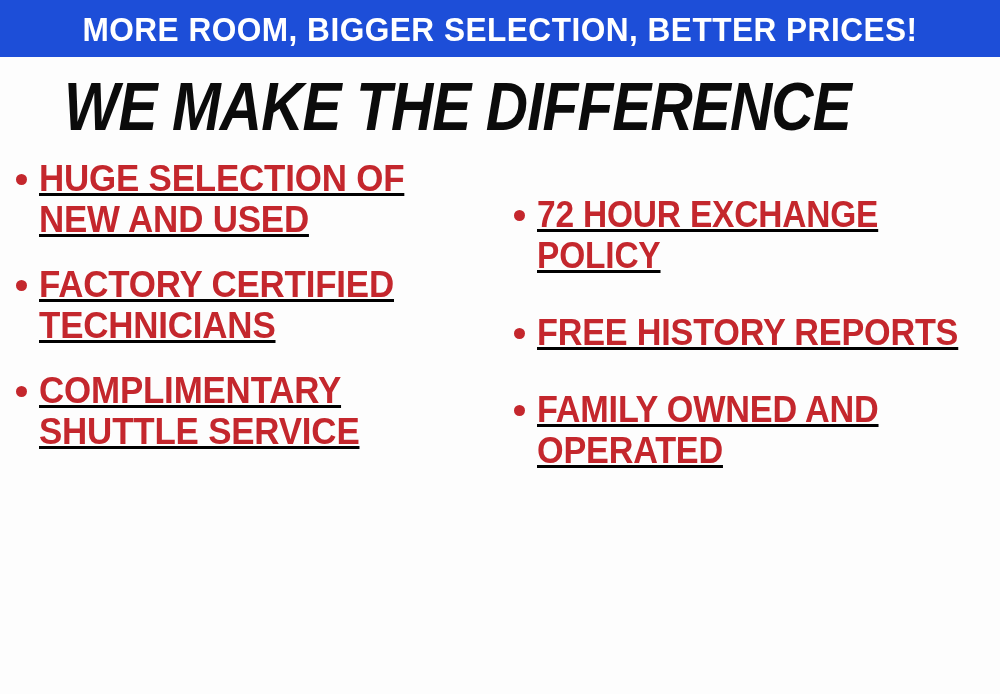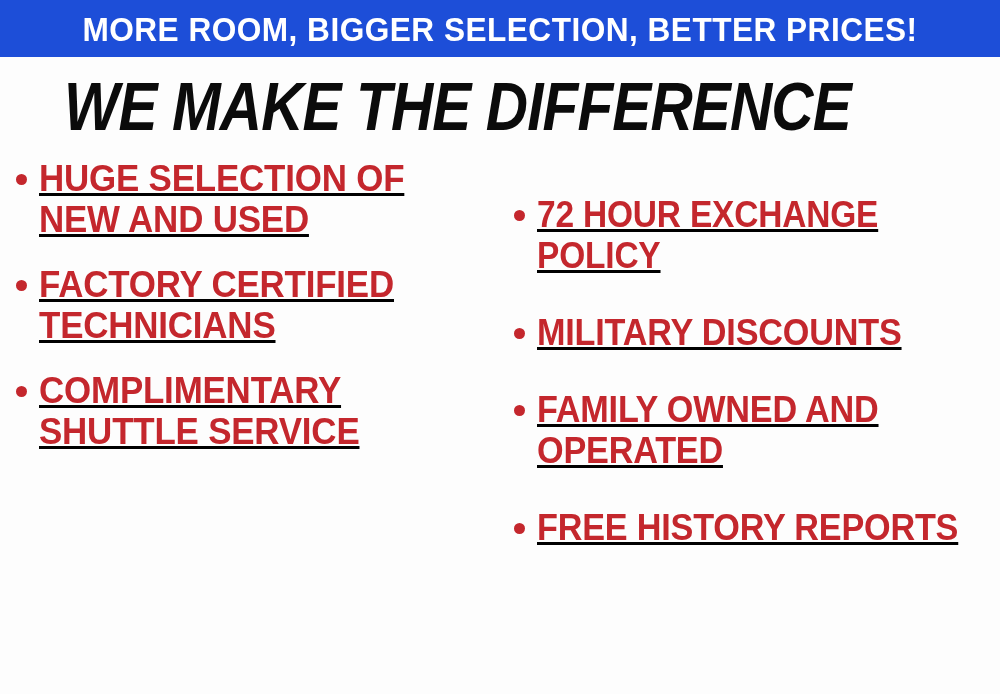--- a/index.html
+++ b/index.html
@@ -158,32 +158,28 @@
 
     <div class="col col-right">
 
       <div class="bullet-item">
         <span class="bullet-dot"></span>
         <span class="bullet-label">72 HOUR EXCHANGE POLICY</span>
       </div>
 
 
 
+
       <div class="bullet-item">
         <span class="bullet-dot"></span>
-        <span class="bullet-label">MILITARY DISCOUNTS</span>
+        <span class="bullet-label">FREE HISTORY REPORTS</span>
       </div>
 
       <div class="bullet-item">
         <span class="bullet-dot"></span>
         <span class="bullet-label">FAMILY OWNED AND OPERATED</span>
-      </div>
-
-      <div class="bullet-item">
-        <span class="bullet-dot"></span>
-        <span class="bullet-label">FREE HISTORY REPORTS</span>
       </div>
 
     </div>
 
   </div>
 
 </div>
 
 </body></html>

